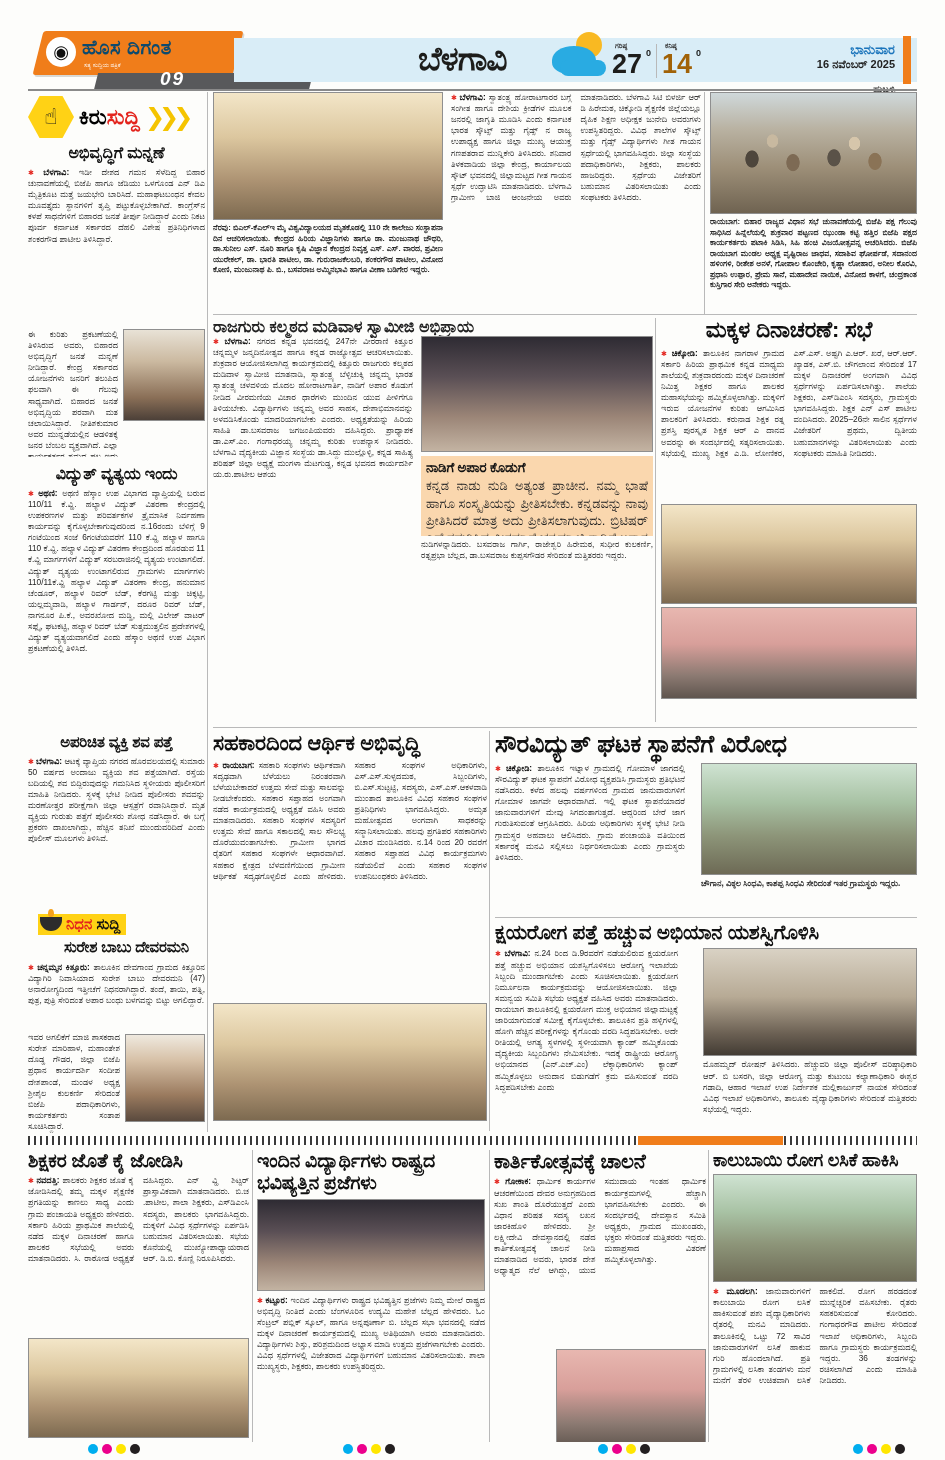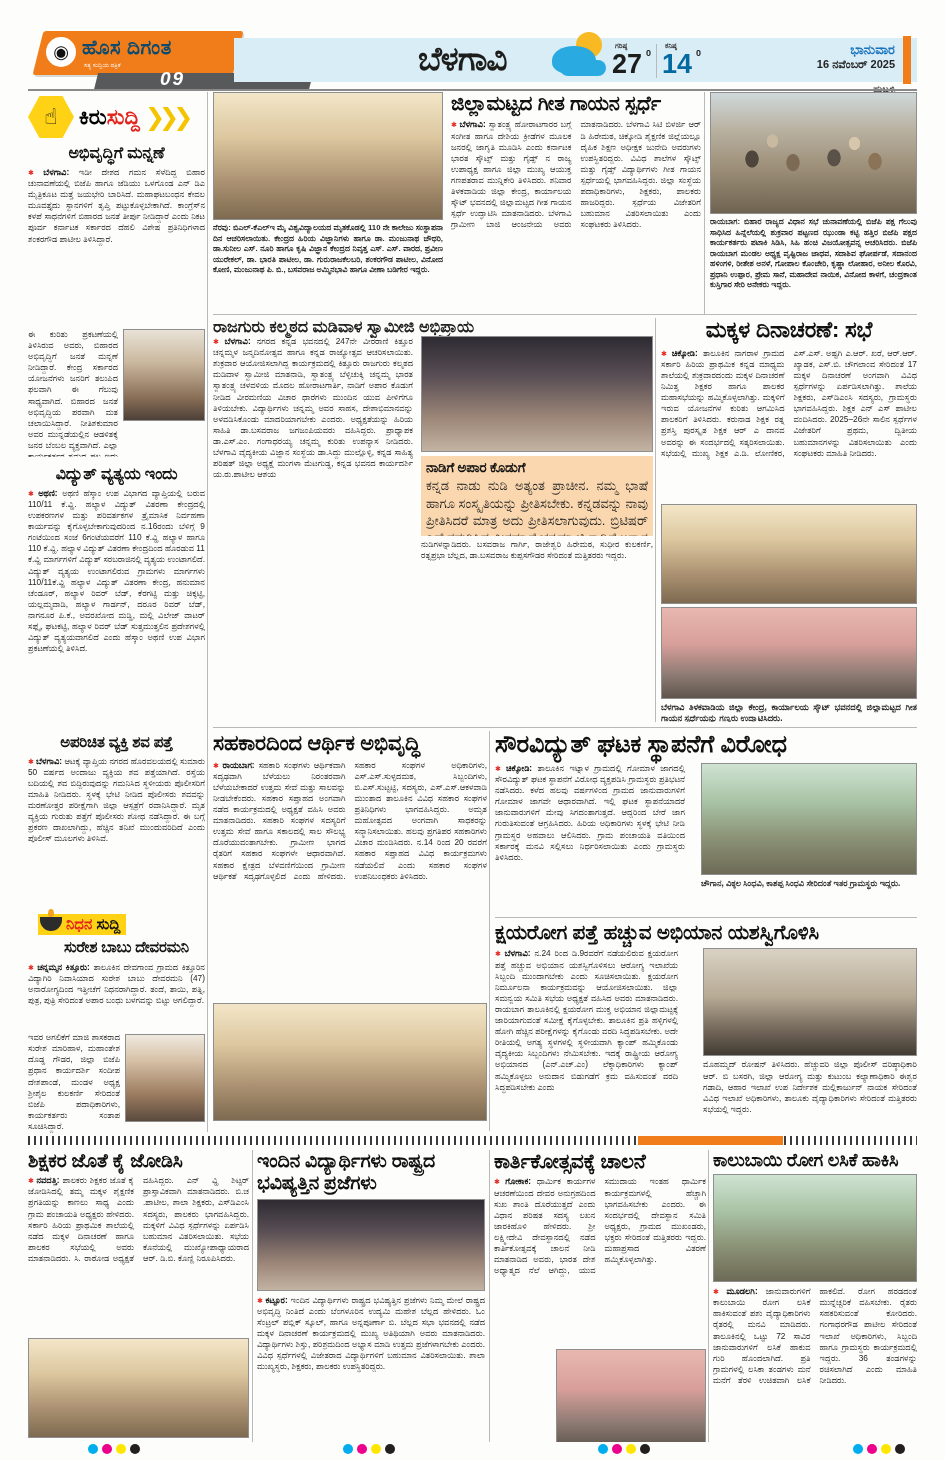--- a/index.html
+++ b/index.html
@@ -60,21 +60,21 @@
     <div class="abs" style="left:552px;top:30px;width:58px;height:52px;">
       <div class="abs" style="left:24px;top:2px;width:26px;height:26px;background:#f9b922;border-radius:50%;"></div>
       <div class="abs" style="left:0;top:16px;width:44px;height:28px;background:#29abe2;border-radius:50% 50% 40% 40%;"></div>
       <div class="abs" style="left:8px;top:30px;width:46px;height:16px;background:#29abe2;border-radius:8px;"></div>
     </div>
     <div class="abs" style="left:615px;top:42px;font-size:7px;font-weight:bold;color:#333;">ಗರಿಷ್ಠ</div>
     <div class="abs" style="left:612px;top:49px;font-size:27px;font-weight:bold;color:#1d1d1b;">27</div>
     <div class="abs" style="left:646px;top:48px;font-size:9px;font-weight:bold;color:#1d1d1b;">0</div>
     <div class="abs rule" style="left:656px;top:44px;width:1px;height:34px;"></div>
     <div class="abs" style="left:665px;top:42px;font-size:7px;font-weight:bold;color:#333;">ಕನಿಷ್ಠ</div>
-    <div class="abs" style="left:662px;top:49px;font-size:27px;font-weight:bold;color:#0369a1;">14</div>
+    <div class="abs" style="left:662px;top:49px;font-size:27px;font-weight:bold;color:#a16207;">14</div>
     <div class="abs" style="left:696px;top:48px;font-size:9px;font-weight:bold;color:#1d1d1b;">0</div>
 
     <div class="abs" style="left:770px;top:42px;width:125px;text-align:right;font-size:13px;font-weight:bold;color:#1c75bc;">ಭಾನುವಾರ</div>
     <div class="abs" style="left:760px;top:58px;width:135px;text-align:right;font-size:11px;font-weight:bold;color:#222;">16 ನವೆಂಬರ್ 2025</div>
     <div class="abs" style="left:800px;top:84px;width:95px;text-align:right;font-size:9px;font-weight:bold;color:#444;">ಹುಬ್ಬಳ್ಳಿ</div>
     <div class="abs" style="left:903px;top:36px;width:8px;height:48px;background:#f07d1a;"></div>
     <div class="abs rule" style="left:28px;top:89px;width:889px;height:2px;background:#8a8a8a;"></div>
   </div>
 
   <div class="abs" style="left:28px;top:94px;width:177px;height:1052px;overflow:hidden;">
@@ -129,21 +129,20 @@
 
   </div>
   <div class="abs rule" style="left:207px;top:92px;width:1px;height:1040px;"></div>
 
   <div class="abs" style="left:213px;top:92px;width:488px;height:220px;display:flex;gap:8px;">
     <div style="width:230px;">
       <div class="photo func" style="width:230px;height:128px;"></div>
       <div class="cap" style="margin-top:3px;height:86px;overflow:hidden;font-size:7.8px;">ನೆರವು: ಬಿಎಲ್-ಕೆಎಲ್ಇ ಮೈ ವಿಶ್ವವಿದ್ಯಾಲಯದ ಮೃತಕೊಡಲ್ಲಿ 110 ನೇ ಕಾಲೇಜು ಸಂಸ್ಥಾಪನಾ ದಿನ ಆಚರಿಸಲಾಯಿತು. ಕೇಂದ್ರದ ಹಿರಿಯ ವಿಜ್ಞಾನಿಗಳು ಹಾಗೂ ಡಾ. ಮಂಜುನಾಥ ಚೌಧರಿ, ಡಾ.ಸುನೀಲ ಎಸ್. ನೂರಿ ಹಾಗೂ ಕೃಷಿ ವಿಜ್ಞಾನ ಕೇಂದ್ರದ ನಿವೃತ್ತ ಎಸ್. ಎಸ್. ವಾರದ, ಪ್ರವೀಣ ಯುರೇಕಲ್, ಡಾ. ಭಾರತಿ ಪಾಟೀಲ, ಡಾ. ಗುರುರಾಜಕೆಲಬರಿ, ಶಂಕರಗೌಡ ಪಾಟೀಲ, ವಿನೋದ ಕೋಣಿ, ಮಂಜುನಾಥ ಪಿ. ಬಿ., ಬಸವರಾಜ ಅಮ್ಮಿನಭಾವಿ ಹಾಗೂ ವೀಣಾ ಬಡಿಗೇರ ಇದ್ದರು.</div>
     </div>
     <div style="width:250px;">
-      <div class="hl" style="font-size:20px;margin-bottom:5px;">ಜಿಲ್ಲಾಮಟ್ಟದ ಗೀತ ಗಾಯನ ಸ್ಪರ್ಧೆ</div>
       <div class="body b2" style="height:185px;">
         <span class="dl">ಬೆಳಗಾವಿ:</span>
         <span>ಸ್ವಾತಂತ್ರ್ಯ ಹೋರಾಟಗಾರರ ಬಗ್ಗೆ ಸಂಗೀತ ಹಾಗೂ ದೇಶಿಯ ಕ್ರೀಡೆಗಳ ಮೂಲಕ ಜನರಲ್ಲಿ ಜಾಗೃತಿ ಮೂಡಿಸಿ ಎಂದು ಕರ್ನಾಟಕ ಭಾರತ ಸ್ಕೌಟ್ಸ್ ಮತ್ತು ಗೈಡ್ಸ್ ನ ರಾಜ್ಯ ಉಪಾಧ್ಯಕ್ಷ ಹಾಗೂ ಜಿಲ್ಲಾ ಮುಖ್ಯ ಆಯುಕ್ತ ಗಣಪತರಾವ ಮುನ್ನಿಕೇರಿ ತಿಳಿಸಿದರು. ಶನಿವಾರ ತಿಳಕವಾಡಿಯ ಜಿಲ್ಲಾ ಕೇಂದ್ರ, ಕಾರ್ಯಾಲಯ ಸ್ಕೌಟ್ ಭವನದಲ್ಲಿ ಜಿಲ್ಲಾಮಟ್ಟದ ಗೀತ ಗಾಯನ ಸ್ಪರ್ಧೆ ಉದ್ಘಾಟಿಸಿ ಮಾತನಾಡಿದರು. ಬೆಳಗಾವಿ ಗ್ರಾಮೀಣ ಬಾಜಿ ಆಂಜನೇಯ ಅವರು ಮಾತನಾಡಿದರು. ಬೆಳಗಾವಿ ಸಿಟಿ ಬಿಳರ್ಜಿ ಆರ್ ಡಿ ಹಿರೇಮಠ, ಚಿಕ್ಕೋಡಿ ಶೈಕ್ಷಣಿಕ ಜಿಲ್ಲೆಯಲ್ಲೂ ದೈಹಿಕ ಶಿಕ್ಷಣ ಅಧೀಕ್ಷಕ ಜುನೇದಿ ಅವರುಗಳು ಉಪಸ್ಥಿತರಿದ್ದರು. ವಿವಿಧ ಶಾಲೆಗಳ ಸ್ಕೌಟ್ಸ್ ಮತ್ತು ಗೈಡ್ಸ್ ವಿದ್ಯಾರ್ಥಿಗಳು ಗೀತ ಗಾಯನ ಸ್ಪರ್ಧೆಯಲ್ಲಿ ಭಾಗವಹಿಸಿದ್ದರು. ಜಿಲ್ಲಾ ಸಂಸ್ಥೆಯ ಪದಾಧಿಕಾರಿಗಳು, ಶಿಕ್ಷಕರು, ಪಾಲಕರು ಹಾಜರಿದ್ದರು. ಸ್ಪರ್ಧೆಯ ವಿಜೇತರಿಗೆ ಬಹುಮಾನ ವಿತರಿಸಲಾಯಿತು ಎಂದು ಸಂಘಟಕರು ತಿಳಿಸಿದರು.</span>
       </div>
     </div>
   </div>
   <div class="abs rule" style="left:704px;top:92px;width:1px;height:222px;"></div>
 
   <div class="abs" style="left:710px;top:92px;width:207px;height:220px;">
     <div class="photo crowd" style="width:207px;height:122px;"></div>
@@ -171,21 +170,20 @@
   <div class="abs rule" style="left:655px;top:318px;width:1px;height:404px;"></div>
 
   <div class="abs" style="left:661px;top:318px;width:256px;height:404px;overflow:hidden;">
     <div class="hl" style="font-size:22px;text-align:center;margin-bottom:5px;">ಮಕ್ಕಳ ದಿನಾಚರಣೆ: ಸಭೆ</div>
     <div class="body b2" style="height:152px;">
       <span class="dl">ಚಿಕ್ಕೋಡಿ:</span>
       <span>ತಾಲೂಕಿನ ನಾಗರಾಳ ಗ್ರಾಮದ ಸರ್ಕಾರಿ ಹಿರಿಯ ಪ್ರಾಥಮಿಕ ಕನ್ನಡ ಮಾಧ್ಯಮ ಶಾಲೆಯಲ್ಲಿ ಶುಕ್ರವಾರದಂದು ಮಕ್ಕಳ ದಿನಾಚರಣೆ ನಿಮಿತ್ತ ಶಿಕ್ಷಕರ ಹಾಗೂ ಪಾಲಕರ ಮಹಾಸಭೆಯನ್ನು ಹಮ್ಮಿಕೊಳ್ಳಲಾಗಿತ್ತು. ಮಕ್ಕಳಿಗೆ ಇರುವ ಯೋಜನೆಗಳ ಕುರಿತು ಆಗಮಿಸಿದ ಪಾಲಕರಿಗೆ ತಿಳಿಸಿದರು. ಕರುನಾಡ ಶಿಕ್ಷಕ ರತ್ನ ಪ್ರಶಸ್ತಿ ಪುರಸ್ಕೃತ ಶಿಕ್ಷಕ ಆರ್ ಎ ದಾನವ ಅವರನ್ನು ಈ ಸಂದರ್ಭದಲ್ಲಿ ಸತ್ಕರಿಸಲಾಯಿತು. ಸಭೆಯಲ್ಲಿ ಮುಖ್ಯ ಶಿಕ್ಷಕ ಎ.ಡಿ. ಲೋಣಿಕರ, ಎಸ್.ಎಸ್. ಅಷ್ಟಗಿ ಎ.ಆರ್. ಖರೆ, ಆರ್.ಆರ್. ಖ್ಯಾಡಕ, ಎಸ್.ಬಿ. ಚೌಗಲಾಂವ ಸೇರಿದಂತೆ 17 ಮಕ್ಕಳ ದಿನಾಚರಣೆ ಅಂಗವಾಗಿ ವಿವಿಧ ಸ್ಪರ್ಧೆಗಳನ್ನು ಏರ್ಪಡಿಸಲಾಗಿತ್ತು. ಶಾಲೆಯ ಶಿಕ್ಷಕರು, ಎಸ್‌ಡಿಎಂಸಿ ಸದಸ್ಯರು, ಗ್ರಾಮಸ್ಥರು ಭಾಗವಹಿಸಿದ್ದರು. ಶಿಕ್ಷಕ ಎನ್ ಎಸ್ ಪಾಟೀಲ ವಂದಿಸಿದರು. 2025–26ನೇ ಸಾಲಿನ ಸ್ಪರ್ಧೆಗಳ ವಿಜೇತರಿಗೆ ಪ್ರಥಮ, ದ್ವಿತೀಯ ಬಹುಮಾನಗಳನ್ನು ವಿತರಿಸಲಾಯಿತು ಎಂದು ಸಂಘಟಕರು ಮಾಹಿತಿ ನೀಡಿದರು.</span>
     </div>
     <div class="photo func" style="width:256px;height:100px;margin-top:4px;"></div>
     <div class="photo indoor" style="width:256px;height:92px;margin-top:3px;"></div>
-    <div class="cap" style="margin-top:3px;font-size:8.4px;">ಬೆಳಗಾವಿ ತಿಳಕವಾಡಿಯ ಜಿಲ್ಲಾ ಕೇಂದ್ರ, ಕಾರ್ಯಾಲಯ ಸ್ಕೌಟ್ ಭವನದಲ್ಲಿ ಜಿಲ್ಲಾಮಟ್ಟದ ಗೀತ ಗಾಯನ ಸ್ಪರ್ಧೆಯನ್ನು ಗಣ್ಯರು ಉದ್ಘಾಟಿಸಿದರು.</div>
   </div>
 
   <div class="abs rule" style="left:213px;top:727px;width:704px;height:1px;"></div>
 
   <div class="abs" style="left:213px;top:731px;width:274px;height:400px;overflow:hidden;">
     <div class="hl" style="font-size:21px;margin-bottom:5px;">ಸಹಕಾರದಿಂದ ಆರ್ಥಿಕ ಅಭಿವೃದ್ಧಿ</div>
     <div class="body b2" style="height:238px;">
       <span class="dl">ರಾಯಬಾಗ:</span>
       <span>ಸಹಕಾರಿ ಸಂಘಗಳು ಆರ್ಥಿಕವಾಗಿ ಸದೃಢವಾಗಿ ಬೆಳೆಯಲು ನಿರಂತರವಾಗಿ ಬೆಳೆಯಬೇಕಾದರೆ ಉತ್ತಮ ಸೇವೆ ಮತ್ತು ಸಾಲವನ್ನು ನೀಡಬೇಕೆಂದರು. ಸಹಕಾರ ಸಪ್ತಾಹದ ಅಂಗವಾಗಿ ನಡೆದ ಕಾರ್ಯಕ್ರಮದಲ್ಲಿ ಅಧ್ಯಕ್ಷತೆ ವಹಿಸಿ ಅವರು ಮಾತನಾಡಿದರು. ಸಹಕಾರಿ ಸಂಘಗಳ ಸದಸ್ಯರಿಗೆ ಉತ್ತಮ ಸೇವೆ ಹಾಗೂ ಸಕಾಲದಲ್ಲಿ ಸಾಲ ಸೌಲಭ್ಯ ದೊರೆಯುವಂತಾಗಬೇಕು. ಗ್ರಾಮೀಣ ಭಾಗದ ರೈತರಿಗೆ ಸಹಕಾರ ಸಂಘಗಳೇ ಆಧಾರವಾಗಿವೆ. ಸಹಕಾರ ಕ್ಷೇತ್ರದ ಬೆಳವಣಿಗೆಯಿಂದ ಗ್ರಾಮೀಣ ಆರ್ಥಿಕತೆ ಸದೃಢಗೊಳ್ಳಲಿದೆ ಎಂದು ಹೇಳಿದರು. ಸಹಕಾರ ಸಂಘಗಳ ಅಧಿಕಾರಿಗಳು, ಎಸ್.ಎಸ್.ಸುಳ್ಳದಮಠ, ಸಿಬ್ಬಂದಿಗಳು, ಬಿ.ಎಸ್.ಸುಟ್ಟಟ್ಟಿ, ಸದಸ್ಯರು, ಎಸ್.ಎಸ್.ಆಕಳವಾಡಿ ಮುಂತಾದ ತಾಲೂಕಿನ ವಿವಿಧ ಸಹಕಾರ ಸಂಘಗಳ ಪ್ರತಿನಿಧಿಗಳು ಭಾಗವಹಿಸಿದ್ದರು. ಅಮೃತ ಮಹೋತ್ಸವದ ಅಂಗವಾಗಿ ಸಾಧಕರನ್ನು ಸನ್ಮಾನಿಸಲಾಯಿತು. ಹಲವು ಪ್ರಗತಿಪರ ಸಹಕಾರಿಗಳು ವಿಚಾರ ಮಂಡಿಸಿದರು. ನ.14 ರಿಂದ 20 ರವರೆಗೆ ಸಹಕಾರ ಸಪ್ತಾಹದ ವಿವಿಧ ಕಾರ್ಯಕ್ರಮಗಳು ನಡೆಯಲಿವೆ ಎಂದು ಸಹಕಾರ ಸಂಘಗಳ ಉಪನಿಬಂಧಕರು ತಿಳಿಸಿದರು.</span>
     </div>

